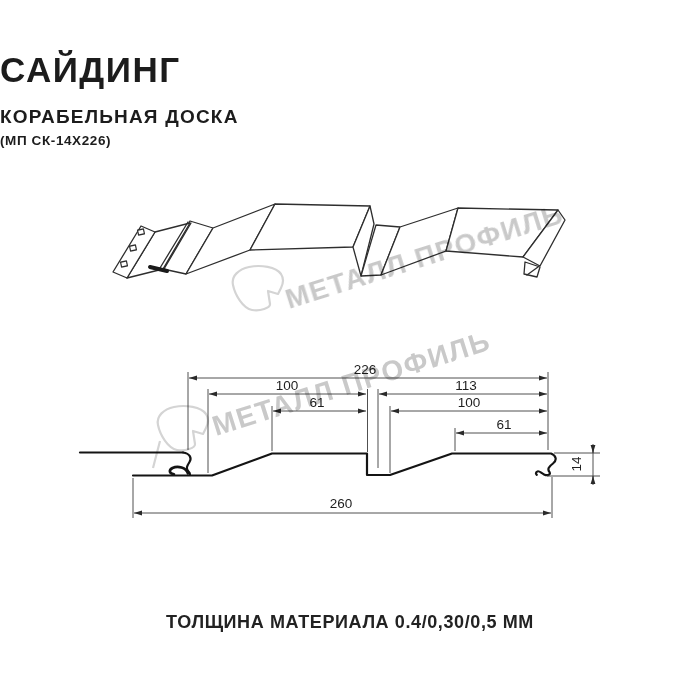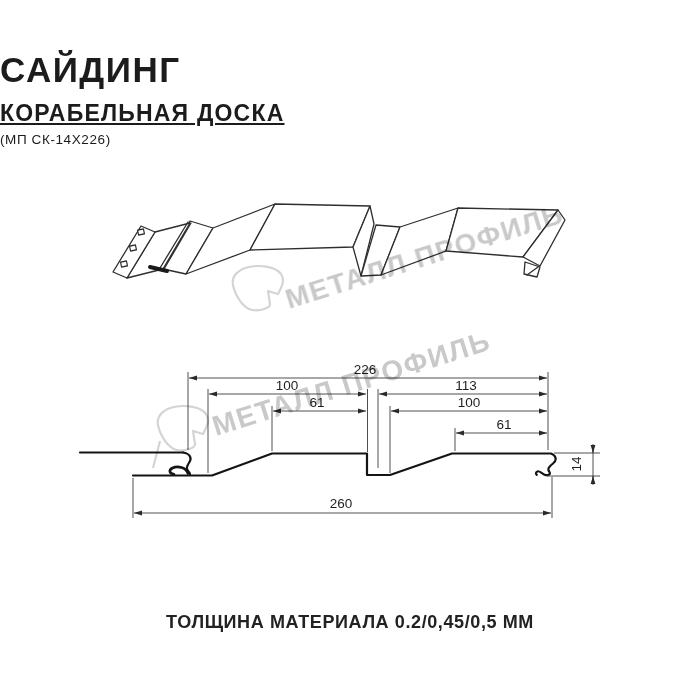--- a/index.html
+++ b/index.html
@@ -1,22 +1,22 @@
 <!DOCTYPE html>
 <html><head>
 <meta charset="utf-8">
 <style>
   html,body{margin:0;padding:0;}
   body{width:700px;height:700px;background:#ffffff;position:relative;overflow:hidden;
        font-family:"Liberation Sans", sans-serif;}
   .stage{position:absolute;left:0;top:0;width:700px;height:700px;}
   .title-block{position:absolute;left:0;top:52px;width:700px;text-align:left;color:#1c1c1c;}
   .title-main{font-size:35px;font-weight:bold;letter-spacing:1.5px;line-height:1.05;}
-  .title-sub{font-size:23px;font-weight:bold;letter-spacing:1.2px;margin-top:11px;text-decoration:underline;}
-  .title-code{font-size:13.5px;font-weight:normal;letter-spacing:0.6px;margin-top:5px;}
+  .title-sub{font-size:19px;font-weight:bold;letter-spacing:1.2px;margin-top:17px;}
+  .title-code{font-size:13.5px;font-weight:bold;letter-spacing:0.6px;margin-top:5px;}
   .footer-note{position:absolute;left:0;top:612px;width:700px;text-align:center;
        font-size:18px;font-weight:bold;letter-spacing:0.6px;color:#222222;}
   svg{position:absolute;left:0;top:0;}
   .dim-text{font-size:13.5px;fill:#1e1e1e;}
   .wm-text{font-size:28px;font-weight:bold;letter-spacing:1.5px;}
 </style>
 </head>
 <body>
 
 <div class="stage">
@@ -133,14 +133,14 @@
                  C195.5,448 185,451.5 177,450 C168,448.3 160,435 158,425 Z
                  M160,441 L153,468"></path>
       </g>
       <g class="wm-text" fill="#c9c9c9">
         <text transform="translate(289 309) rotate(-17.5)">МЕТАЛЛ ПРОФИЛЬ</text>
         <text transform="translate(216 436) rotate(-17.5)">МЕТАЛЛ ПРОФИЛЬ</text>
       </g>
     </g>
   </svg>
 
-  <div class="footer-note">ТОЛЩИНА МАТЕРИАЛА 0.2/0,45/0,5 ММ</div>
+  <div class="footer-note">ТОЛЩИНА МАТЕРИАЛА 0.4/0,30/0,5 ММ</div>
 </div>
 
 </body></html>

